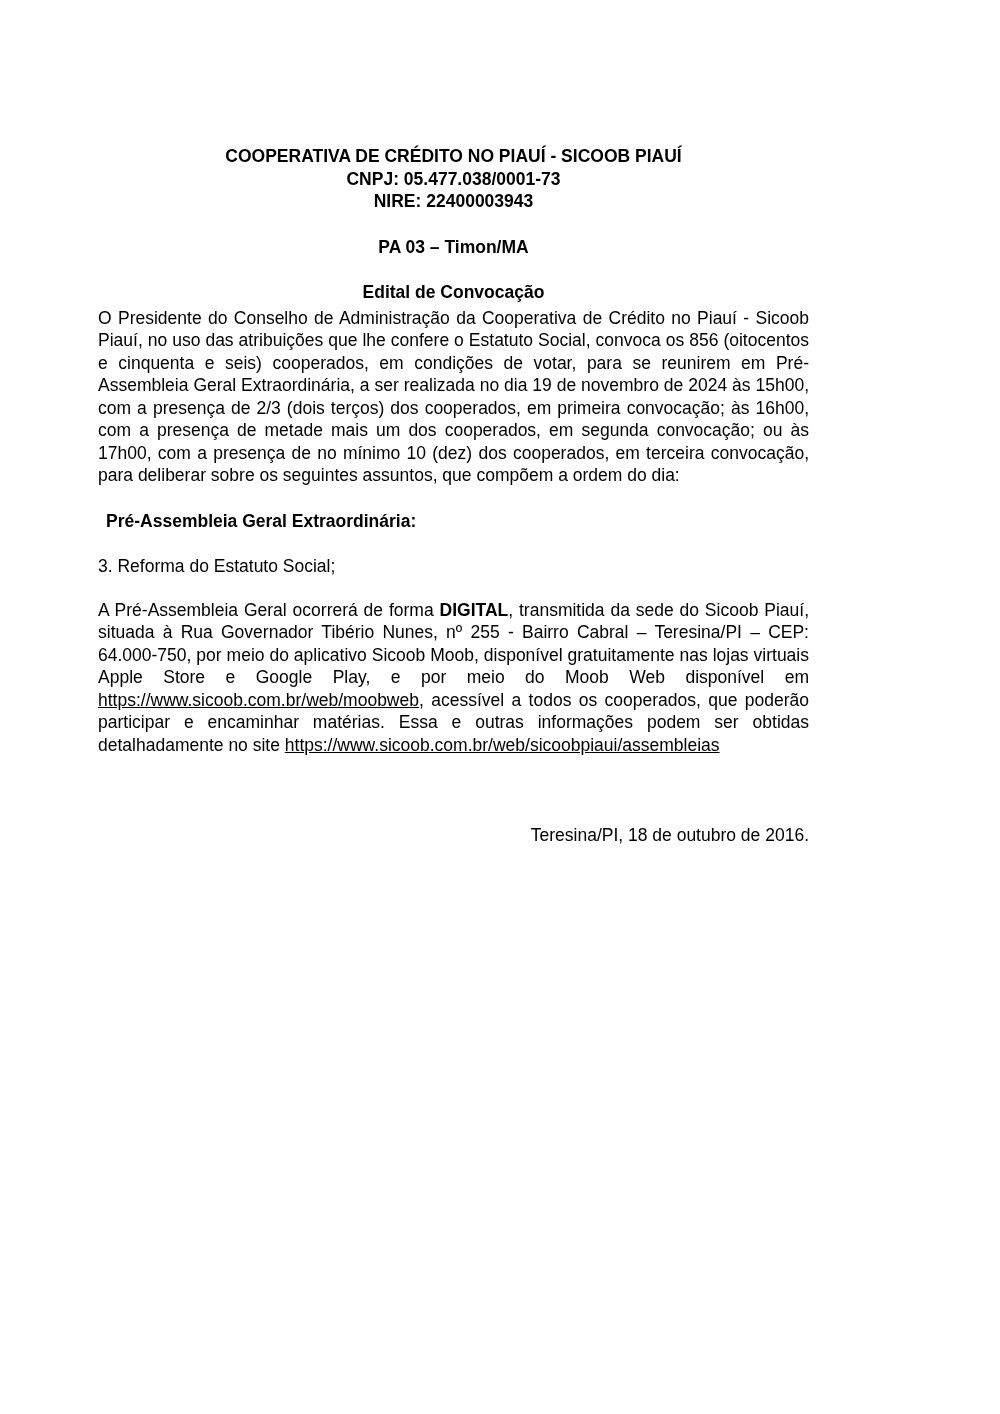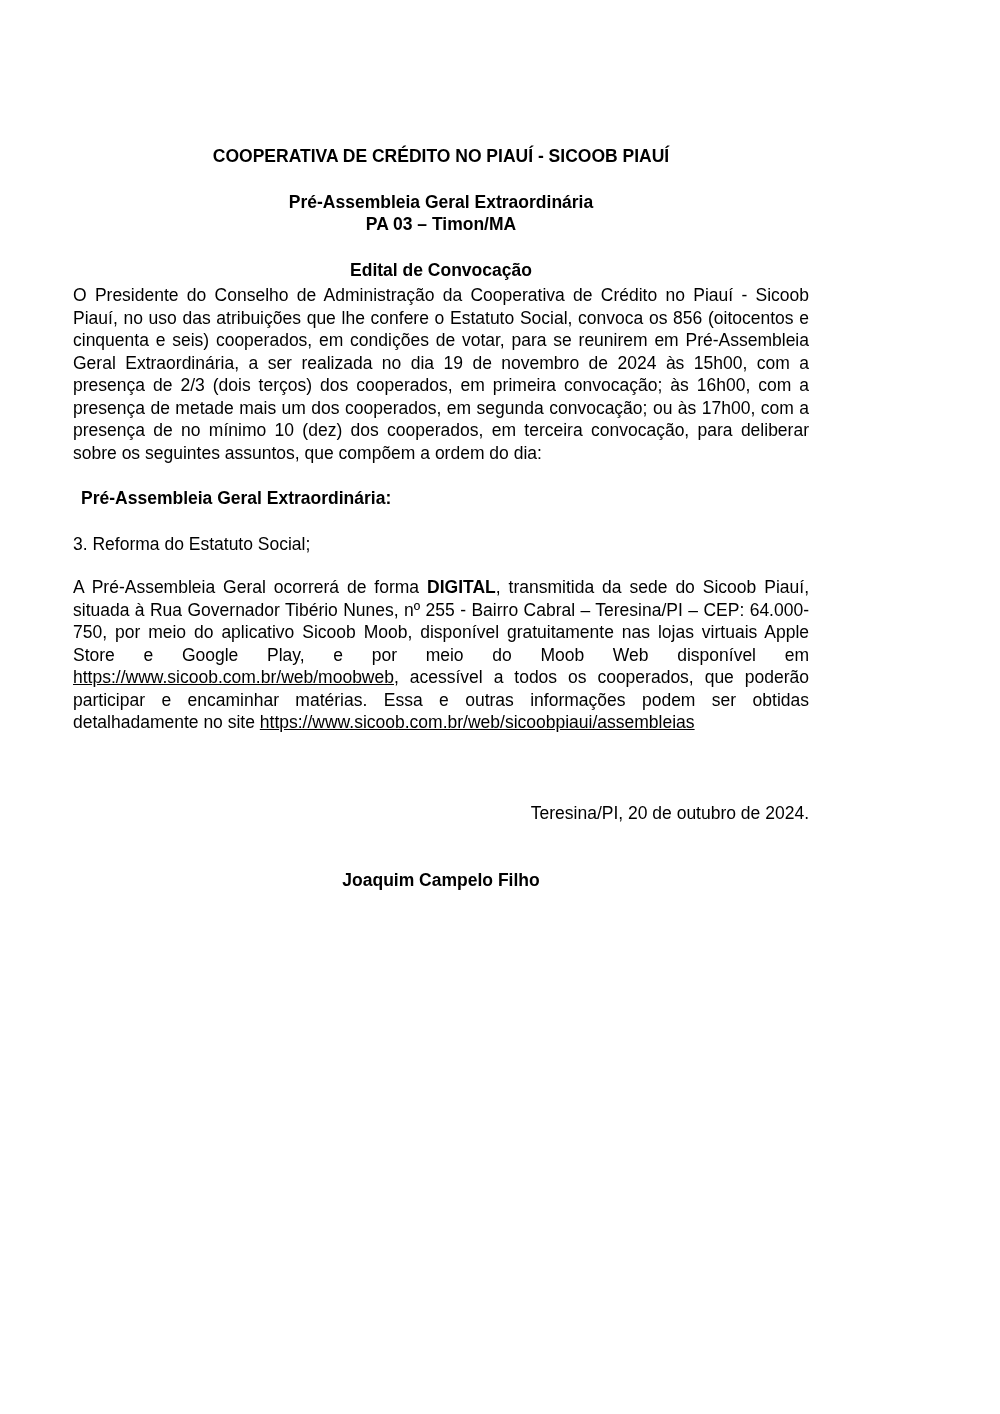--- a/index.html
+++ b/index.html
@@ -10,21 +10,21 @@
   .page {
     position: relative;
     width: 904px;
     height: 1414px;
     background: #ffffff;
     color: #000000;
     font-family: "Liberation Sans", "DejaVu Sans", sans-serif;
     font-size: 17.5px;
     line-height: 22.5px;
     box-sizing: border-box;
-    padding: 145px 95px 0 73px;
+    padding: 145px 95px 0 98px;
     overflow: hidden;
   }
   .center { text-align: center; }
   .bold { font-weight: bold; margin-top: 40px; }
   .justify { text-align: justify; }
   .header-block { margin: 0 0 23px 0; }
   .meeting-block { margin: 0 0 23px 0; }
   .doc-title { margin: 0 0 3px 0; }
   .para1 { margin: 0 0 23px 0; }
   .section-heading { margin: 0 0 23px 8px; }
@@ -38,36 +38,36 @@
     cursor: pointer;
   }
 </style>
 </head>
 <body>
 
 <div class="page">
 
   <div class="header-block center bold">
     <div>COOPERATIVA DE CRÉDITO NO PIAUÍ - SICOOB PIAUÍ</div>
+    <div>CNPJ: 05.477.038/0001-73</div>
+    <div>NIRE: 22400003943</div>
   </div>
 
   <div class="meeting-block center bold">
-    <div>Pré-Assembleia Geral Extraordinária</div>
     <div>PA 03 – Timon/MA</div>
   </div>
 
   <div class="doc-title center bold">Edital de Convocação</div>
 
   <p class="para1 justify">O Presidente do Conselho de Administração da Cooperativa de Crédito no Piauí - Sicoob Piauí, no uso das atribuições que lhe confere o Estatuto Social, convoca os 856 (oitocentos e cinquenta e seis) cooperados, em condições de votar, para se reunirem em Pré-Assembleia Geral Extraordinária, a ser realizada no dia 19 de novembro de 2024 às 15h00, com a presença de 2/3 (dois terços) dos cooperados, em primeira convocação; às 16h00, com a presença de metade mais um dos cooperados, em segunda convocação; ou às 17h00, com a presença de no mínimo 10 (dez) dos cooperados, em terceira convocação, para deliberar sobre os seguintes assuntos, que compõem a ordem do dia:</p>
 
   <div class="section-heading bold">Pré-Assembleia Geral Extraordinária:</div>
 
   <div class="agenda">3. Reforma do Estatuto Social;</div>
 
   <p class="para2 justify"><span>A Pré-Assembleia Geral ocorrerá de forma </span><span class="bold">DIGITAL</span><span>, transmitida da sede do Sicoob Piauí, situada à Rua Governador Tibério Nunes, nº 255 - Bairro Cabral – Teresina/PI – CEP: 64.000-750, por meio do aplicativo Sicoob Moob, disponível gratuitamente nas lojas virtuais Apple Store e Google Play, e por meio do Moob Web disponível em </span><a class="doc-link">https://www.sicoob.com.br/web/moobweb</a><span>, acessível a todos os cooperados, que poderão participar e encaminhar matérias. Essa e outras informações podem ser obtidas detalhadamente no site </span><a class="doc-link">https://www.sicoob.com.br/web/sicoobpiaui/assembleias</a></p>
 
-  <div class="date-line">Teresina/PI, 20 de outubro de 2024.</div>
+  <div class="date-line">Teresina/PI, 18 de outubro de 2016.</div>
 
   <div class="signature-block">
-    <div class="bold">Joaquim Campelo Filho</div>
   </div>
 
 </div>
 
 </body></html>

